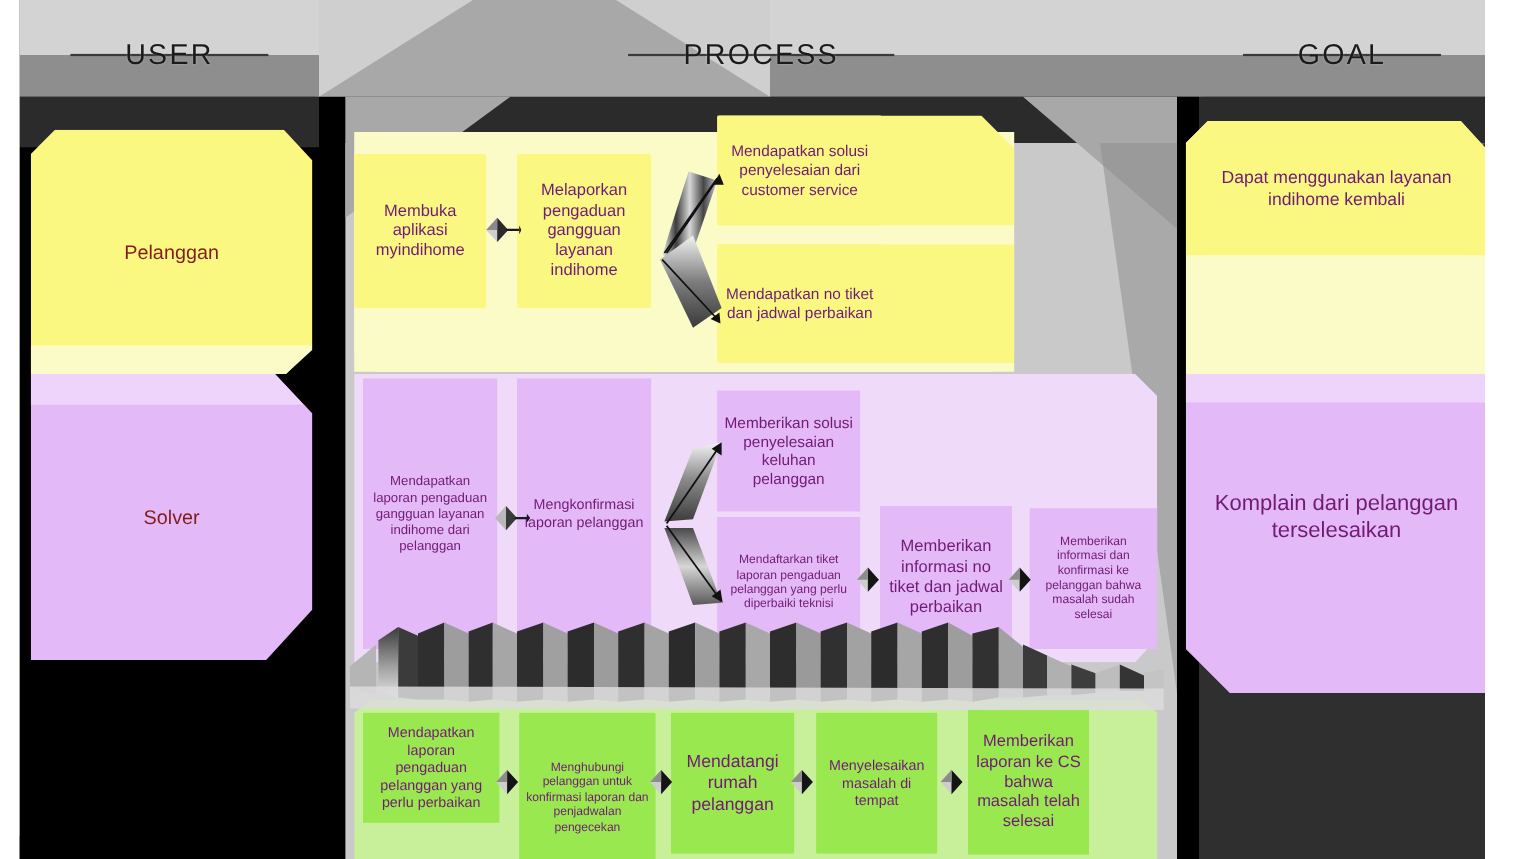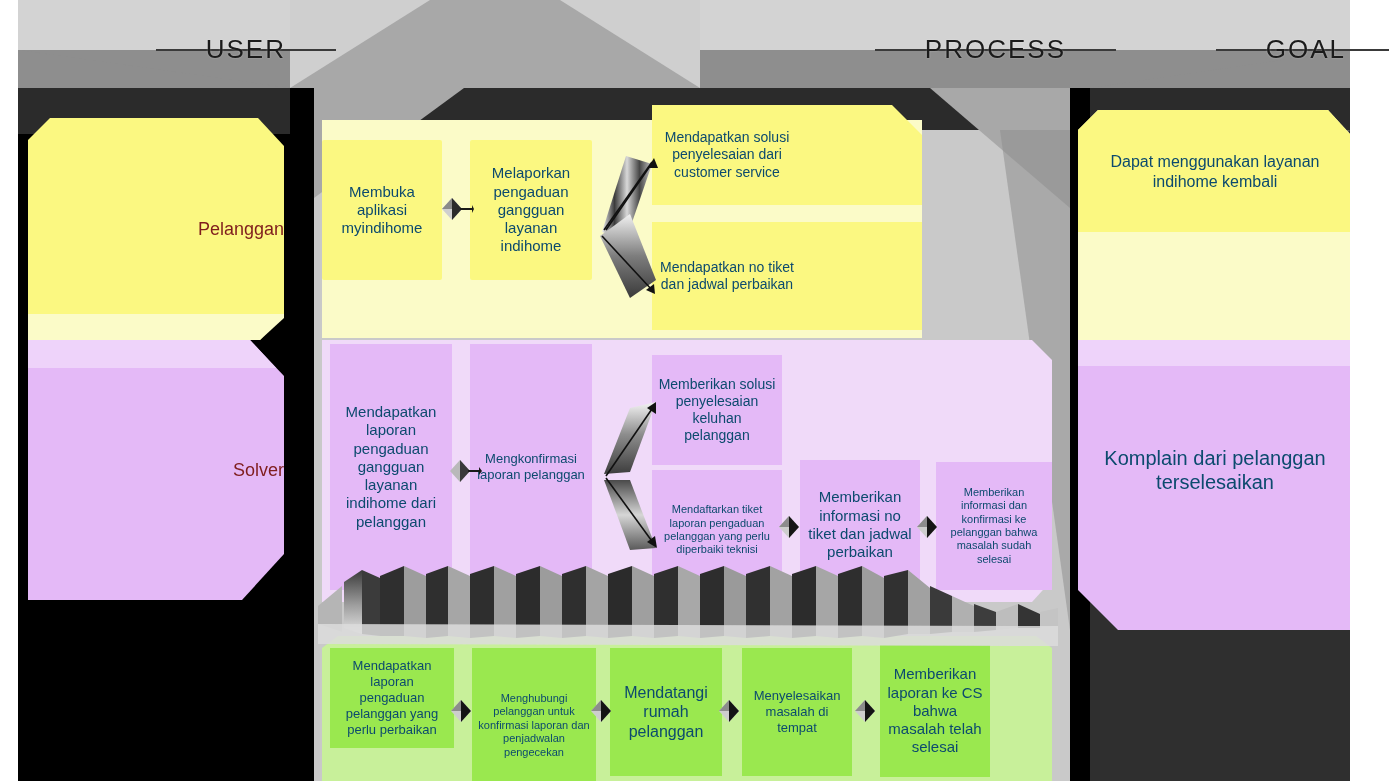--- a/index.html
+++ b/index.html
@@ -27,21 +27,21 @@
 
   
   .lane-left{position:absolute;left:28px;display:flex;align-items:center;justify-content:center;
              font-size:18px;color:#7f1d1d;}
   .lane-left .lbl{position:relative;z-index:5;}
 
   .oct{position:absolute;}
 
   
   .card{position:absolute;box-sizing:border-box;display:flex;align-items:center;
-        justify-content:center;text-align:center;color:#0c4a6e;line-height:1.22;
+        justify-content:center;text-align:center;color:#701a75;line-height:1.22;
         padding:4px 6px;z-index:20;}
   .card .tx{display:block;}
 
   
   .plate{position:absolute;z-index:10;}
 
   
   .y-solid{background:#fbf881;}
   .y-soft{background:#fbfbc8;}
   .p-solid{background:#e4b9f7;}
@@ -52,21 +52,21 @@
   .conn svg{display:block;}
 
   
   .zig{position:absolute;z-index:25;}
   .zig svg{display:block;}
 
   
   .fork{position:absolute;z-index:30;}
   .fork svg{display:block;}
 
-  .nosel{user-select:none;justify-content:flex-end;}
+  .nosel{user-select:none;}
 </style>
 </head>
 <body>
 
 <div id="stage">
 
   <div class="backdrop"></div>
 
   <div class="bd-grey-top"></div>
   <div class="bd-light" style="left:18px;top:0;width:272px;height:50px;"></div>
@@ -181,21 +181,21 @@
     <polygon points="0,0 222,0 248,28 0,28" fill="#eed3fa"></polygon>
   </svg>
   <div class="lane-left nosel" style="left:28px;top:340px;width:256px;height:260px;">
     <span class="lbl" style="font-size:18px;">Solver</span>
   </div>
 
   <svg class="plate" style="left:322px;top:340px;" width="730" height="262">
     <polygon points="0,0 710,0 730,20 730,240 710,262 0,262" fill="#f0daf9"></polygon>
   </svg>
 
-  <div class="card p-solid nosel" style="left:330px;top:344px;width:122px;height:246px;font-size:15px;">
+  <div class="card p-solid nosel" style="left:330px;top:344px;width:122px;height:246px;font-size:12px;">
     <span class="tx">Mendapatkan laporan pengaduan gangguan layanan indihome dari pelanggan</span>
   </div>
   <div class="conn" style="left:448px;top:458px;">
     <svg width="34" height="26" viewBox="0 0 34 26">
       <polygon points="12,2 22,13 12,24 2,13" fill="#b9b9b9"></polygon>
       <polygon points="12,2 22,13 12,24" fill="#3a3a3a"></polygon>
       <path d="M20,13 L31,13" stroke="#1a1a1a" stroke-width="2"></path>
       <polygon points="31,9 34,13 31,17" fill="#1a1a1a"></polygon>
     </svg>
   </div>

